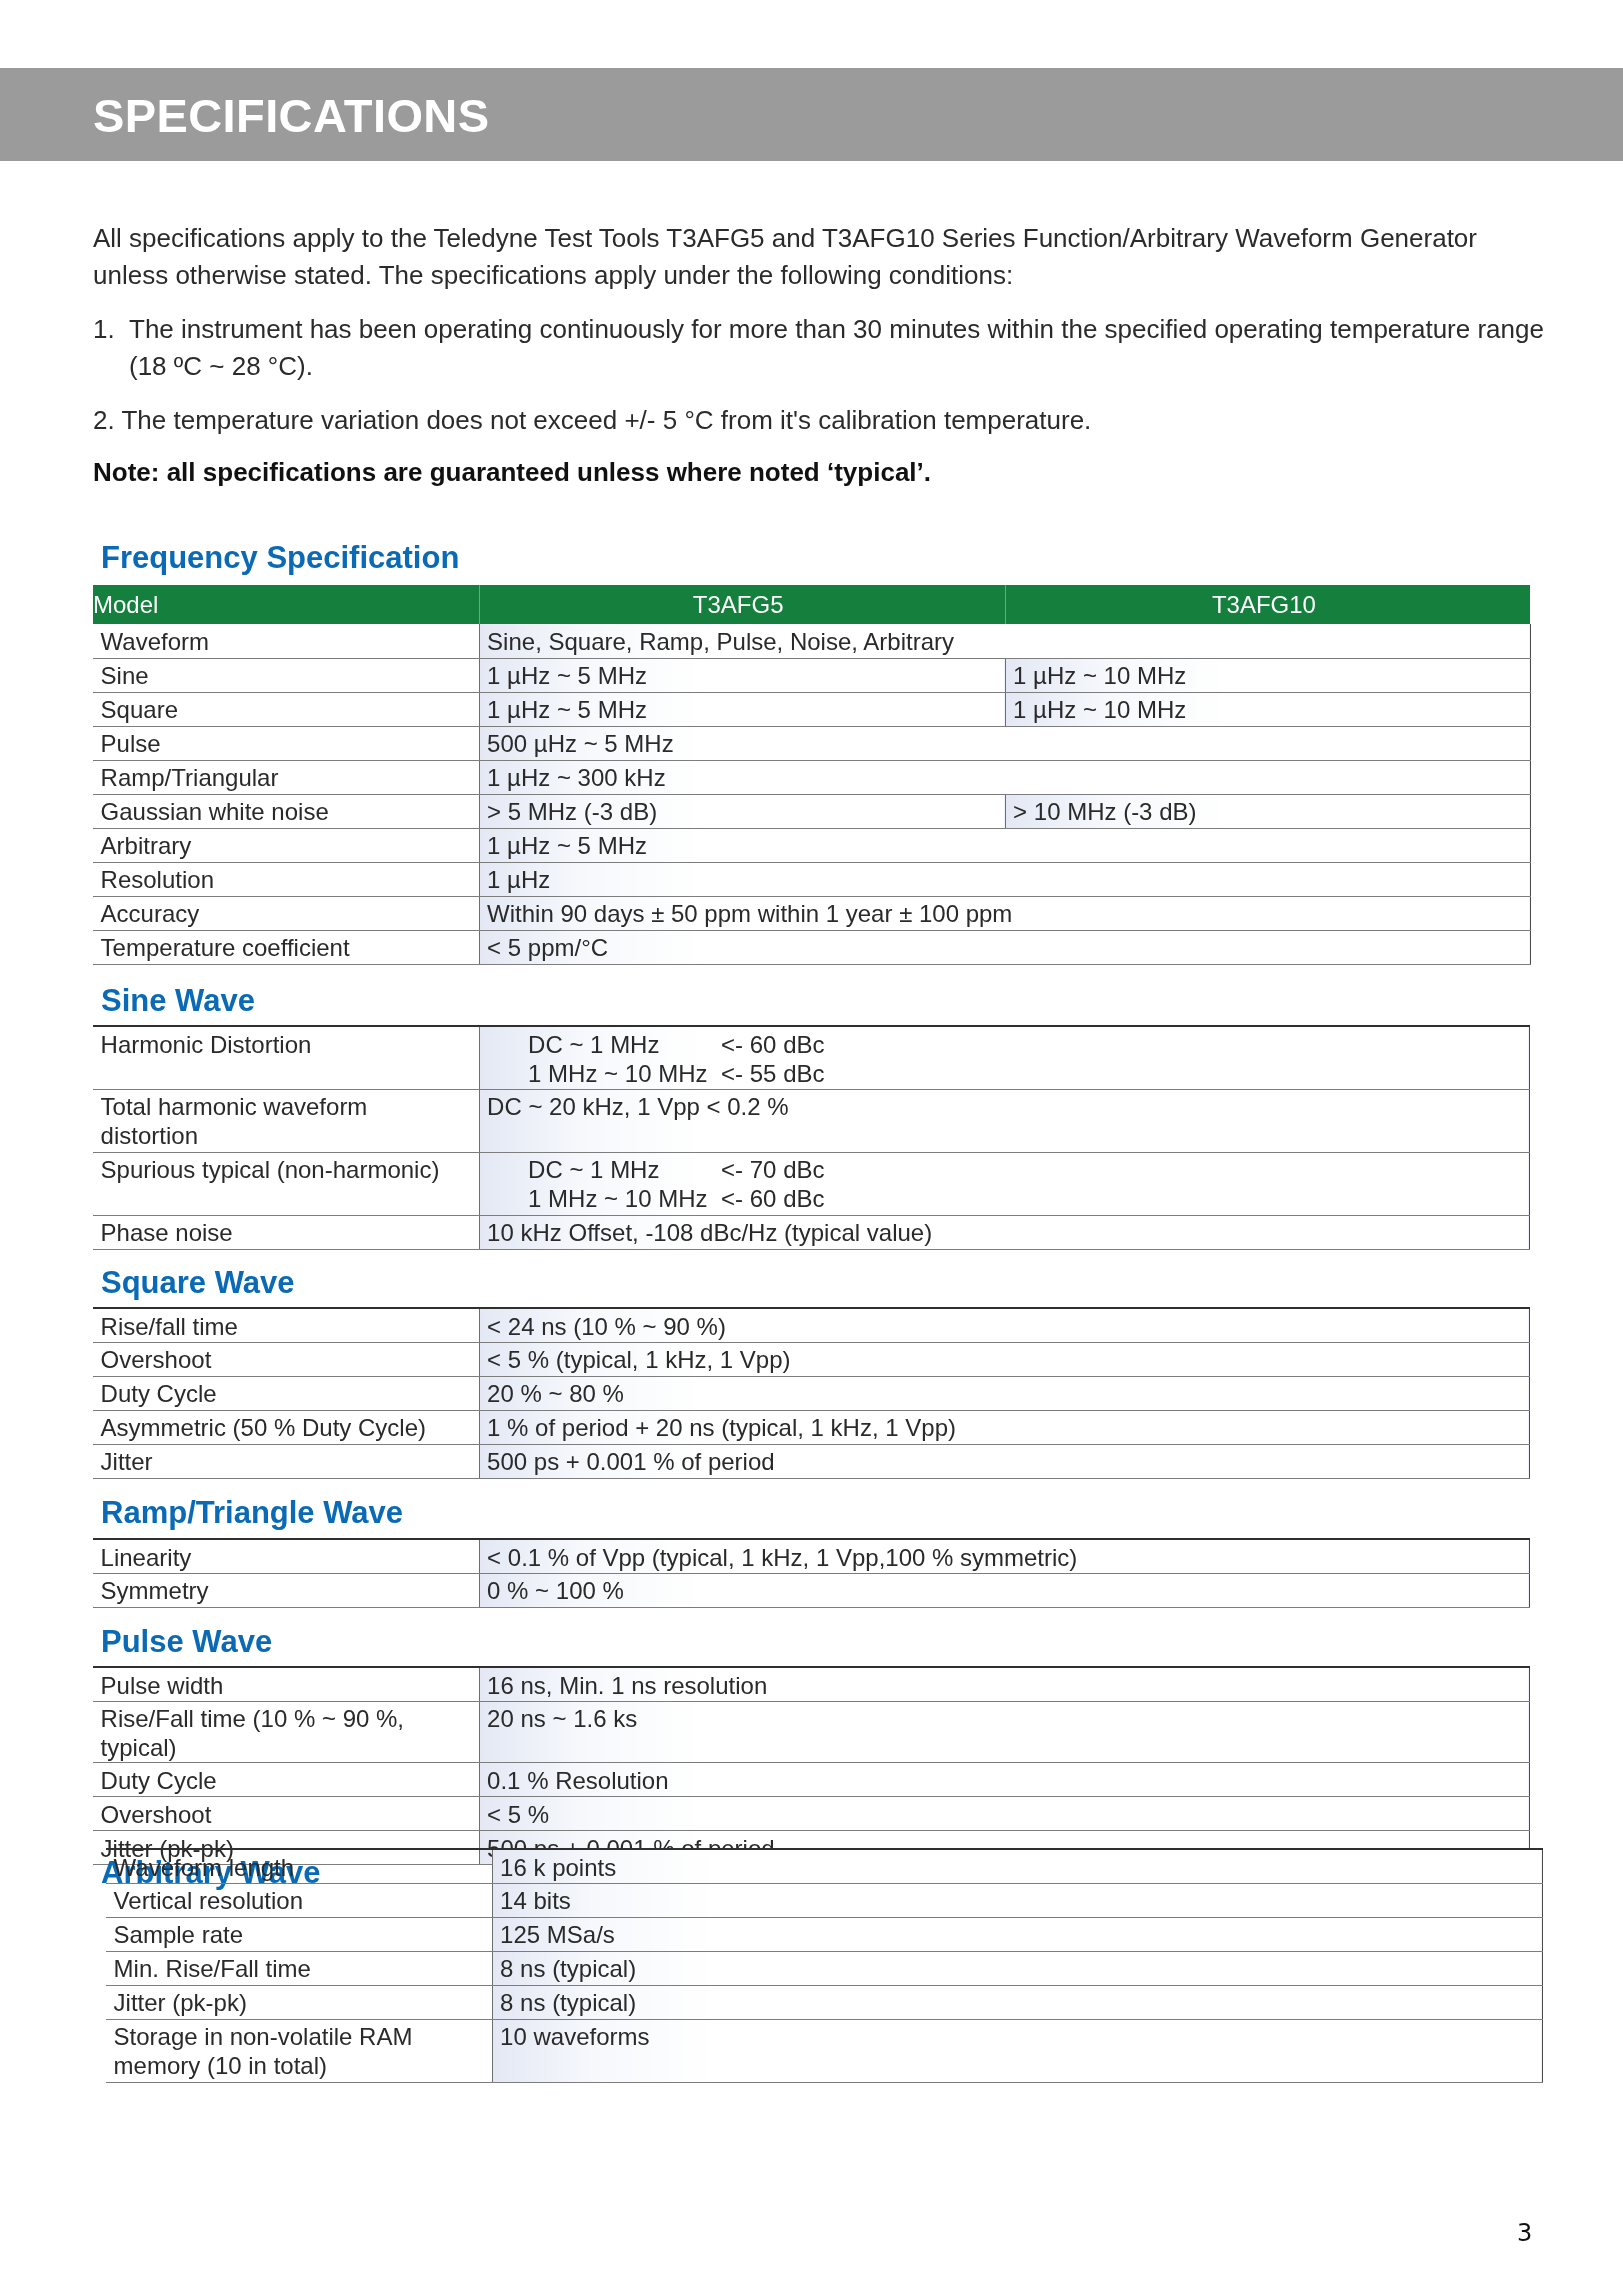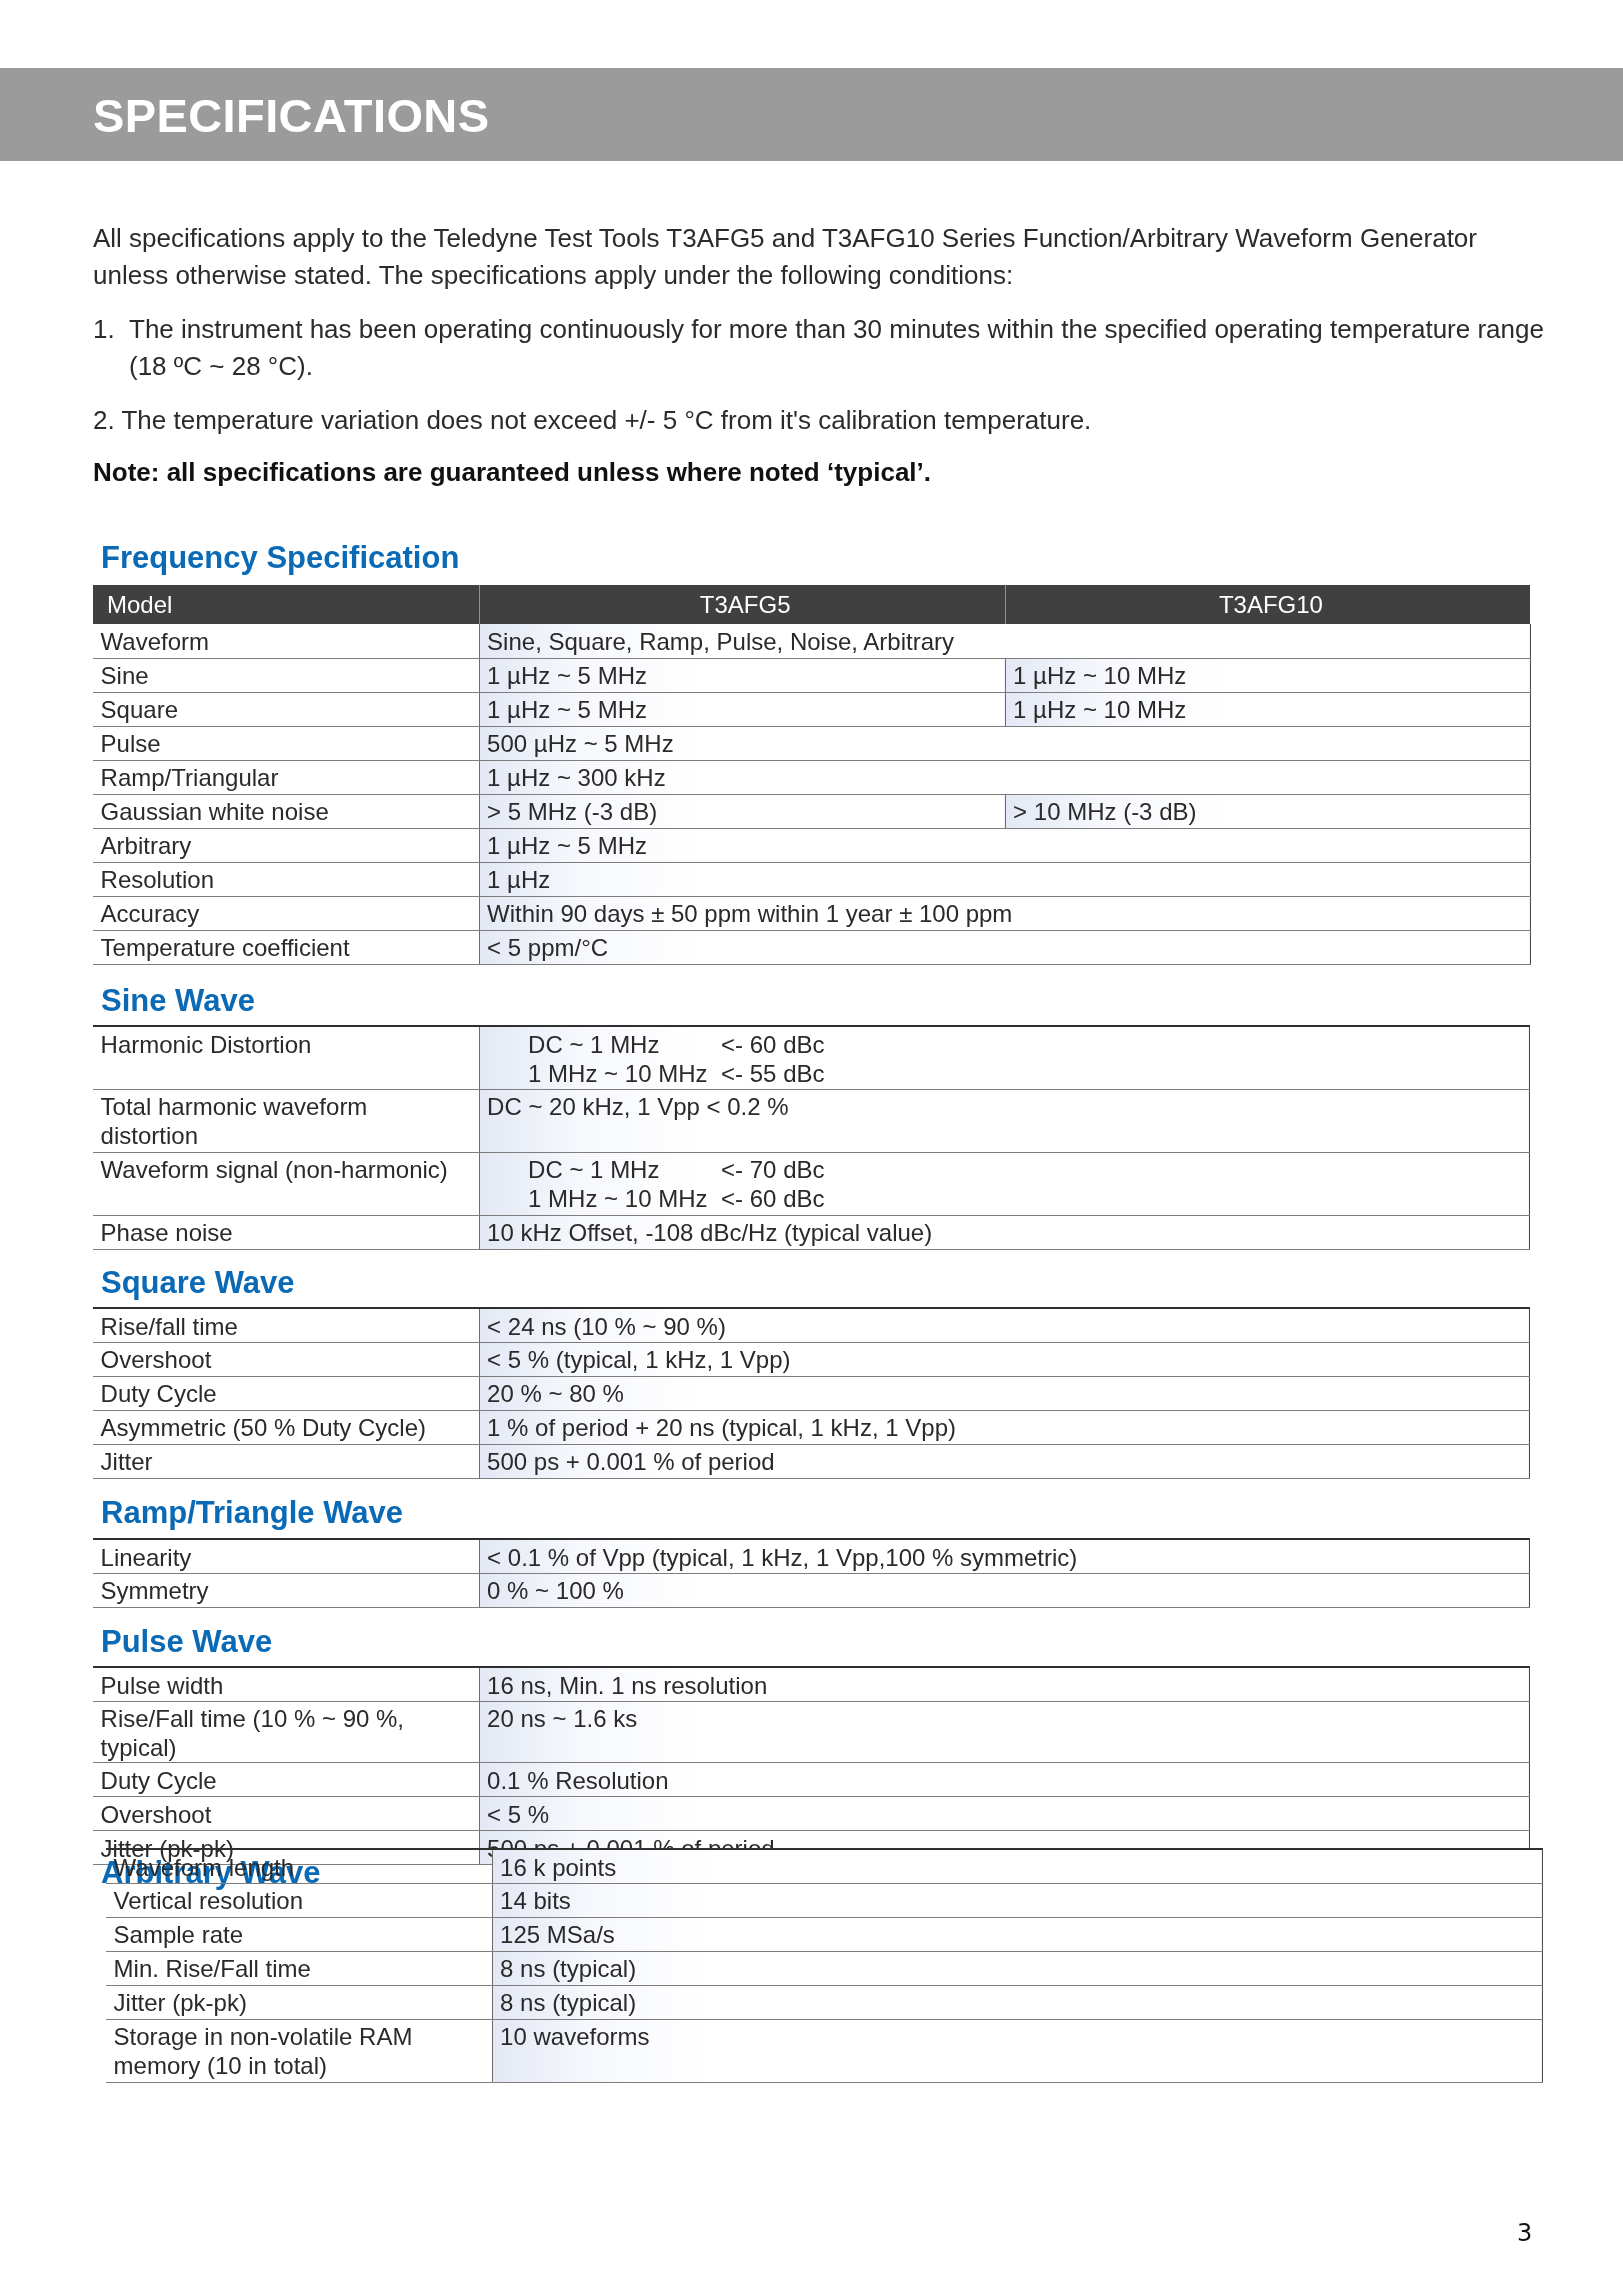--- a/index.html
+++ b/index.html
@@ -49,23 +49,23 @@
     border-left: 1.7px solid #6e6e6e;
     border-right: 1.7px solid #4a4a4a;
     background: linear-gradient(90deg, #e3e8f4 0px, #f6f8fc 101px, #ffffff 220px);
   }
   table.spec td.val.mid { border-right: 1.7px solid #6e6e6e; }
   table.spec td.lbl { padding-left: 7.6px; }
   table.spec tr.row40 td { height: 34px; padding-top: 2.5px; }
   table.spec tr.row74 td { height: 63px; padding-top: 2.5px; }
 
   table.freq thead th {
-    background: #404040; color: #ffffff; font-weight: normal;
+    background: #15803d; color: #ffffff; font-weight: normal;
     height: 39px; line-height: 39px; font-size: 24px;
-    border-bottom: none; padding-left: 14px;
+    border-bottom: none; padding-left: 0;
   }
   table.freq thead th + th { border-left: 1.7px solid #5a9fd6; text-align: center; }
 
   .page-number {
     position: absolute; left: 1517px; top: 2219px;
     font-size: 24px; color: #111; font-family: "DejaVu Sans", sans-serif;
   }
   .two-line span { display: block; }
   .tab { display: inline-block; margin-left: 41px; }
 </style>
@@ -161,21 +161,21 @@
       <td class="val two-line">
         <span><span class="tab" style="width:193px;display:inline-block">DC ~ 1 MHz</span><span style="display:inline">&lt;- 60 dBc</span></span>
         <span><span class="tab" style="width:193px;display:inline-block">1 MHz ~ 10 MHz</span><span style="display:inline">&lt;- 55 dBc</span></span>
       </td>
     </tr>
     <tr class="row74">
       <td class="lbl">Total harmonic waveform distortion</td>
       <td class="val">DC ~ 20 kHz, 1 Vpp &lt; 0.2 %</td>
     </tr>
     <tr class="row74">
-      <td class="lbl">Waveform signal (non-harmonic)</td>
+      <td class="lbl">Spurious typical (non-harmonic)</td>
       <td class="val two-line">
         <span><span class="tab" style="width:193px;display:inline-block">DC ~ 1 MHz</span><span style="display:inline">&lt;- 70 dBc</span></span>
         <span><span class="tab" style="width:193px;display:inline-block">1 MHz ~ 10 MHz</span><span style="display:inline">&lt;- 60 dBc</span></span>
       </td>
     </tr>
     <tr class="row40">
       <td class="lbl">Phase noise</td>
       <td class="val">10 kHz Offset, -108 dBc/Hz (typical value)</td>
     </tr>
   </tbody>

